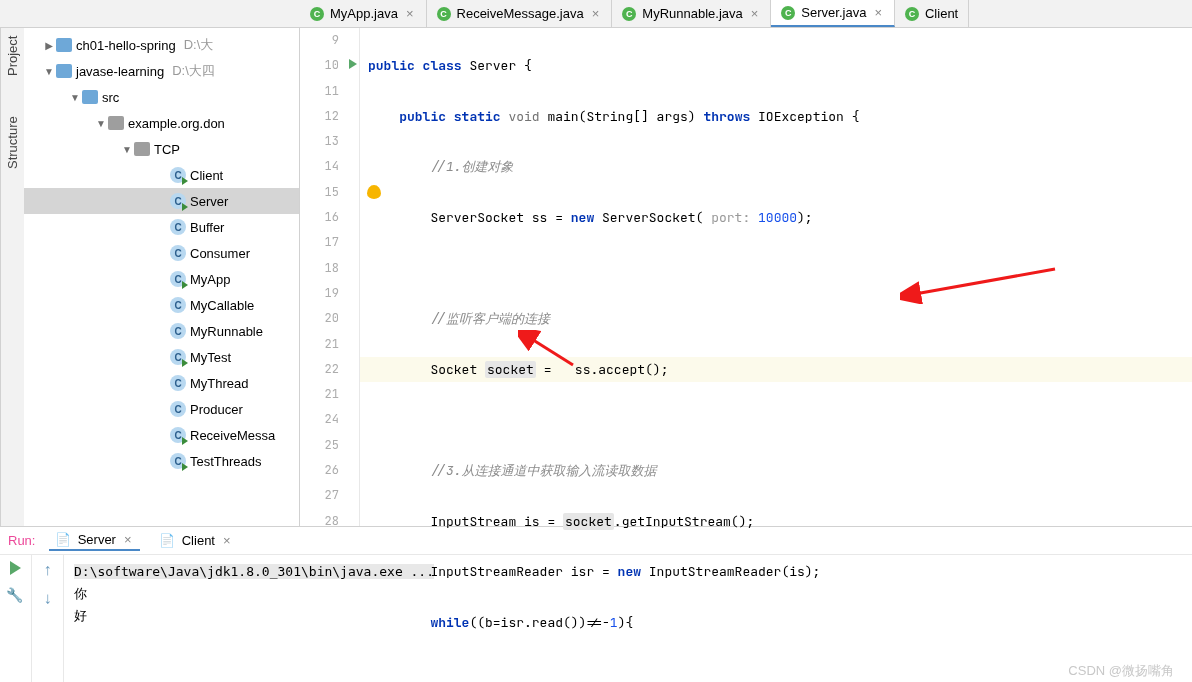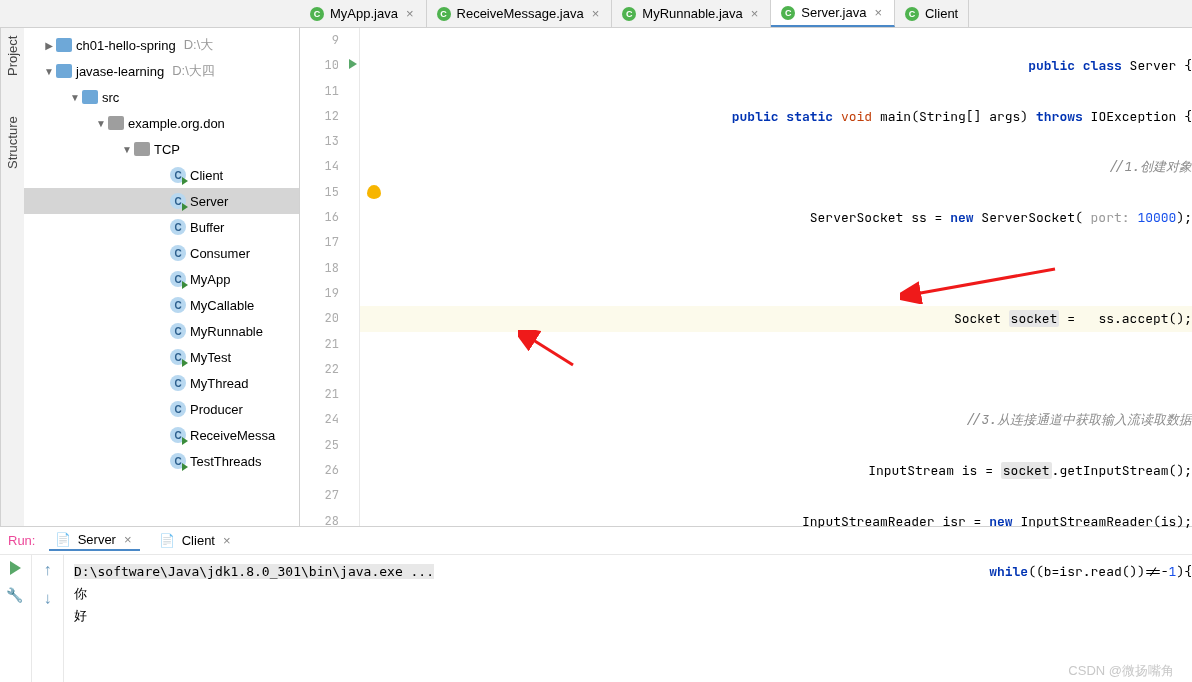--- a/index.html
+++ b/index.html
@@ -32,25 +32,25 @@
 .class-icon.runnable::before { content: ""; position: absolute; right: -2px; bottom: -2px; width: 0; height: 0; border-left: 6px solid #3b8c3b; border-top: 4px solid transparent; border-bottom: 4px solid transparent; }
 .gray-path { color: #999; margin-left: 8px; }
 
 
 .editor-area { flex: 1; display: flex; min-width: 0; position: relative; }
 .gutter { width: 60px; background: #fff; border-right: 1px solid #e8e8e8; text-align: right; color: #adadad; font-family: "JetBrains Mono", Consolas, monospace; font-size: 12px; padding-top: 0; }
 .gutter-row { height: 25.3px; line-height: 25.3px; padding-right: 20px; position: relative; }
 .gutter-mark { position: absolute; right: 2px; top: 6px; }
 .run-mark { width: 0; height: 0; border-left: 8px solid #59a869; border-top: 5px solid transparent; border-bottom: 5px solid transparent; }
 .bulb { width: 14px; height: 14px; background: #f7b500; border-radius: 50% 50% 50% 50% / 60% 60% 40% 40%; position: absolute; right: -22px; top: 5px; }
-.code { flex: 1; font-family: "JetBrains Mono", Consolas, monospace; font-size: 13px; line-height: 25.3px; white-space: pre; position: relative; padding-left: 8px; text-align: right; }
+.code { flex: 1; font-family: "JetBrains Mono", Consolas, monospace; font-size: 13px; line-height: 25.3px; white-space: pre; position: relative; padding-left: 8px; }
 .code-line { height: 25.3px; position: relative; }
 .hl-line { background: #fcfaeb; margin-left: -8px; padding-left: 8px; }
 .kw { color: #0033b3; font-weight: bold; }
-.kw2 { color: #c2410c; }
+.kw2 { color: #737373; }
 .cmt { color: #8c8c8c; font-style: italic; }
 .num { color: #1750eb; }
 .hint { color: #999; }
 .box { background: #e6e6e6; padding: 0 2px; border-radius: 2px; }
 
 
 .run-panel { height: 156px; border-top: 1px solid #d1d1d1; display: flex; flex-direction: column; }
 .run-header { height: 28px; display: flex; align-items: center; padding-left: 8px; gap: 14px; border-bottom: 1px solid #e8e8e8; }
 .run-label { color: #ec4899; }
 .run-tab { display: flex; align-items: center; gap: 6px; padding: 2px 6px; }
@@ -235,20 +235,21 @@
           <div class="gutter-row">26</div>
           <div class="gutter-row">27</div>
           <div class="gutter-row">28</div>
         </div>
       <div class="code">
 <div class="code-line"><span class="kw">public class </span><span>Server {</span></div>
 <div class="code-line">    <span class="kw">public static </span><span class="kw2">void </span><span>main(String[] args) </span><span class="kw">throws </span><span>IOException {</span></div>
 <div class="code-line">        <span class="cmt">//1.创建对象</span></div>
 <div class="code-line">        <span>ServerSocket ss = </span><span class="kw">new </span><span>ServerSocket(</span><span class="hint"> port: </span><span class="num">10000</span><span>);</span></div>
 <div class="code-line"></div>
+<div class="code-line">        <span class="cmt">//监听客户端的连接</span></div>
 <div class="code-line hl-line">        <span>Socket </span><span class="box">socket</span><span> =   ss.accept();</span></div>
 <div class="code-line"></div>
 <div class="code-line">        <span class="cmt">//3.从连接通道中获取输入流读取数据</span></div>
 <div class="code-line">        <span>InputStream is = </span><span class="box">socket</span><span>.getInputStream();</span></div>
 <div class="code-line">        <span>InputStreamReader isr = </span><span class="kw">new </span><span>InputStreamReader(is);</span></div>
 <div class="code-line">        <span class="kw">while</span><span>((b=isr.read())!=-</span><span class="num">1</span><span>){</span></div>
 
 
 
 

